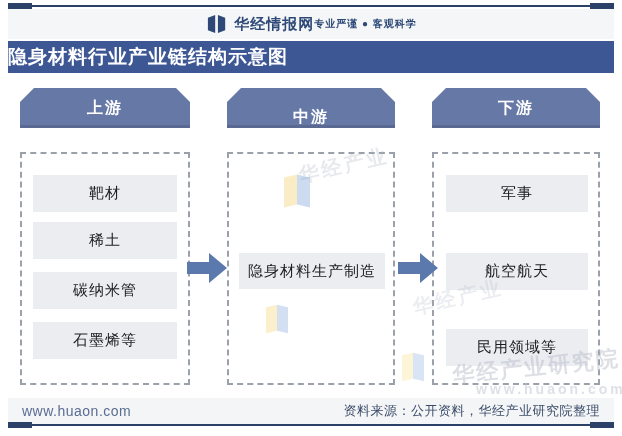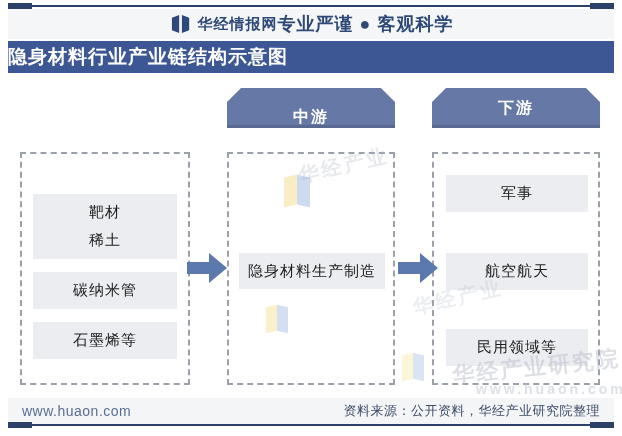--- a/index.html
+++ b/index.html
@@ -13,21 +13,21 @@
   .frame-line::before,.frame-line::after{content:'';position:absolute;top:-2px;width:24px;height:6px;background:var(--frame);}
   .frame-line::before{left:0;}
   .frame-line::after{right:0;}
 
   
   .brand-strip{position:absolute;left:8px;right:8px;top:9px;height:30px;background:#f4f6f8;
     display:flex;align-items:center;justify-content:center;padding:0 14px 0 16px;box-sizing:border-box;}
   .brand-left{display:flex;align-items:center;gap:7px;}
   .logo-icon{width:20px;height:20px;display:block;}
   .logo-text{font-size:15px;font-weight:600;color:#2e4977;letter-spacing:1px;}
-  .tagline{font-size:18px;font-weight:600;color:#2e4977;letter-spacing:1px;}
+  .tagline{font-size:10px;font-weight:600;color:#2e4977;letter-spacing:1px;}
 
   
   .title-bar{position:absolute;left:8px;right:8px;top:41px;height:32px;background:var(--navy);
     display:flex;align-items:center;justify-content:flex-start;}
   .title-text{color:#ffffff;font-size:19px;font-weight:bold;letter-spacing:1px;}
 
   
   .col-header{position:absolute;top:88px;height:40px;background:var(--slate);
     display:flex;align-items:center;justify-content:center;
     clip-path:polygon(14px 0,calc(100% - 14px) 0,100% 14px,100% 100%,0 100%,0 14px);
@@ -40,21 +40,21 @@
   
   .dash-box{position:absolute;top:152px;height:233px;border:2px dashed var(--dash);box-sizing:border-box;}
   .dash-1{left:20px;width:170px;}
   .dash-2{left:227px;width:168px;}
   .dash-3{left:432px;width:168px;}
 
   
   .item-box{position:absolute;background:var(--boxbg);display:flex;align-items:center;justify-content:center;
     font-size:15px;color:#1c1c1c;letter-spacing:1px;}
   .dash-1 .item-box{left:11px;width:144px;height:37px;}
-  .dash-1 .ib-0{top:21px;margin-top:19px;} .dash-1 .ib-1{top:68px;} .dash-1 .ib-2{top:118px;} .dash-1 .ib-3{top:168px;}
+  .dash-1 .ib-0{top:21px;} .dash-1 .ib-1{top:68px;} .dash-1 .ib-2{top:118px;} .dash-1 .ib-3{top:168px;}
   .dash-2 .item-box{left:10px;width:146px;height:36px;top:99px;}
   .dash-3 .item-box{left:12px;width:142px;height:37px;}
   .dash-3 .ib-0{top:21px;} .dash-3 .ib-1{top:99px;} .dash-3 .ib-2{top:175px;}
 
   
   .flow-arrow{position:absolute;top:253px;width:40px;height:30px;}
   .arrow-1{left:187px;} .arrow-2{left:398px;}
   .flow-arrow svg{display:block;width:100%;height:100%;}
 
   
@@ -97,20 +97,23 @@
       </svg>
       <span class="logo-text">华经情报网</span>
     </div>
     <span class="tagline">专业严谨 ● 客观科学</span>
   </div>
 
   <div class="title-bar">
     <span class="title-text">隐身材料行业产业链结构示意图</span>
   </div>
 
+  <div class="col-header hdr-1">
+    <span>上游</span>
+  </div>
   <div class="col-header hdr-2">
     <span>中游</span>
   </div>
   <div class="col-header hdr-3">
     <span>下游</span>
   </div>
 
   <div class="dash-box dash-1">
     <div class="item-box ib-0">靶材</div>
     <div class="item-box ib-1">稀土</div>

